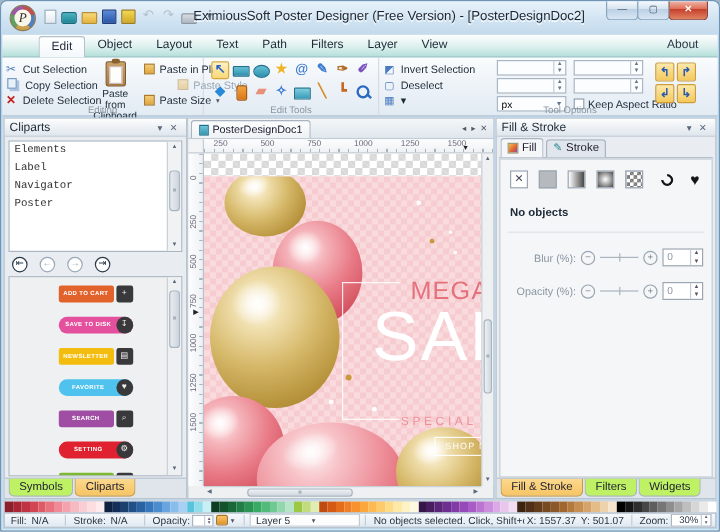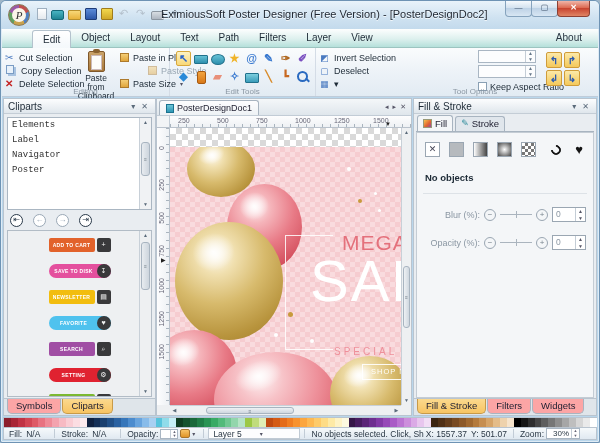--- a/index.html
+++ b/index.html
@@ -90,21 +90,21 @@
     border-radius:2px;color:#2a5ab0;font-size:10px;line-height:15px;text-align:center;font-weight:bold;}
   
   .panel{position:absolute;top:97px;bottom:26px;background:#e9edf1;border:1px solid #b9c4cf;}
   .panel-header{height:15px;background:linear-gradient(#fcfdfe,#dfe6ec);border-bottom:1px solid #c4cdd6;
     display:flex;align-items:center;font-size:10px;color:#1d2a36;padding:0 4px;}
   .panel-header .ph-title{flex:1;}
   .ph-ic{font-size:8px;color:#5a6a7a;padding:0 3px;}
   .btabs{position:absolute;left:0;bottom:0;right:0;height:17px;display:flex;align-items:flex-start;
     background:#dfe5ea;border-top:1px solid #b9c4cf;padding-left:3px;}
   .btab{font-size:9.5px;padding:1px 8px 2px;border:1px solid #a8b4c0;border-top:none;
-    border-radius:0 0 5px 5px;background:#fca5a5;margin-right:1px;color:#223;}
+    border-radius:0 0 5px 5px;background:#bef264;margin-right:1px;color:#223;}
   .btab.active{background:linear-gradient(#fbd98e,#f7c463);border-color:#c89a48;}
   
   .left-panel{left:2px;width:153px;}
   .cat-list{position:absolute;left:3px;top:18px;right:3px;height:93px;background:#fff;border:1px solid #aab6c2;overflow:hidden;}
   .citem{font-family:"Liberation Mono",monospace;font-size:9px;line-height:15px;padding-left:4px;color:#333;}
   .vsb{position:absolute;right:0;top:0;bottom:0;width:12px;background:#f0f2f4;border-left:1px solid #c8d0d8;}
   .vsb .ar{position:absolute;left:0;right:0;height:9px;text-align:center;font-size:5px;color:#5a6a7a;line-height:9px;}
   .vsb .ar.dn{bottom:0;}
   .vsb .thumb{position:absolute;left:1px;right:1px;background:linear-gradient(90deg,#e8ecf0,#cdd5dd);
     border:1px solid #a8b4c0;border-radius:3px;text-align:center;font-size:5px;color:#78848e;}
@@ -230,21 +230,21 @@
   .sep{width:1px;height:9px;background:#c2ccd6;margin:0 4px;flex:none;}
   .st{flex:none;padding:0 2px;}
   .st.val{min-width:26px;}
   .st-msg{flex:1;overflow:hidden;padding:0 2px;}
   .mini-spin{width:18px;height:10px;background:#fff;border:1px solid #a9b6c3;display:flex;flex:none;}
   .mini-spin .a{width:7px;margin-left:auto;border-left:1px solid #c4cdd6;display:flex;flex-direction:column;}
   .mini-spin .a i{flex:1;font-style:normal;font-size:4px;line-height:4px;text-align:center;color:#667;}
   .lock{width:10px;height:9px;background:linear-gradient(#f8c468,#e09428);border:1px solid #a8742c;border-radius:2px;margin:0 2px;flex:none;}
   .ddv{font-size:6px;color:#556;margin-right:4px;}
   .layerbox{display:flex;align-items:center;gap:18px;background:#fdfdfe;border:1px solid #c0cad4;height:11px;padding:0 4px;flex:none;min-width:92px;}
-  .zoombox{width:34px;height:11px;background:#fff;border:1px solid #a9b6c3;display:flex;flex:none;margin-right:16px;}
+  .zoombox{width:34px;height:11px;background:#fff;border:1px solid #a9b6c3;display:flex;flex:none;margin-right:3px;}
   .zoombox .v{flex:1;font-size:8px;line-height:9px;text-align:right;padding-right:2px;}
   .zoombox .a{width:8px;border-left:1px solid #c4cdd6;display:flex;flex-direction:column;}
   .zoombox .a i{flex:1;font-style:normal;font-size:4px;line-height:4px;text-align:center;color:#667;}
 </style>
 </head>
 <body>
 
 <div class="window">
 
   <div class="titlebar">
@@ -357,20 +357,40 @@
             <span>Deselect</span>
           </div>
           <div class="selrow">
             <span class="sicon">▦</span>
             <span>▾</span>
           </div>
         </div>
     </div>
 
     <div class="rgroup" style="left:410px;width:186px;border-right:none;">
+      <div style="position:absolute;left:2px;top:2px;">
+        <div class="spinbox">
+            <span class="spin-val"></span>
+            <span class="spin-ar">
+              <i>▲</i>
+              <i>▼</i>
+            </span>
+          </div>
+        <div class="spinbox">
+            <span class="spin-val"></span>
+            <span class="spin-ar">
+              <i>▲</i>
+              <i>▼</i>
+            </span>
+          </div>
+        <div class="unitbox">
+            <span class="uv">px</span>
+            <span class="ua">▼</span>
+          </div>
+      </div>
       <div style="position:absolute;left:66px;top:2px;">
         <div class="spinbox">
             <span class="spin-val"></span>
             <span class="spin-ar">
               <i>▲</i>
               <i>▼</i>
             </span>
           </div>
         <div class="spinbox">
             <span class="spin-val"></span>

